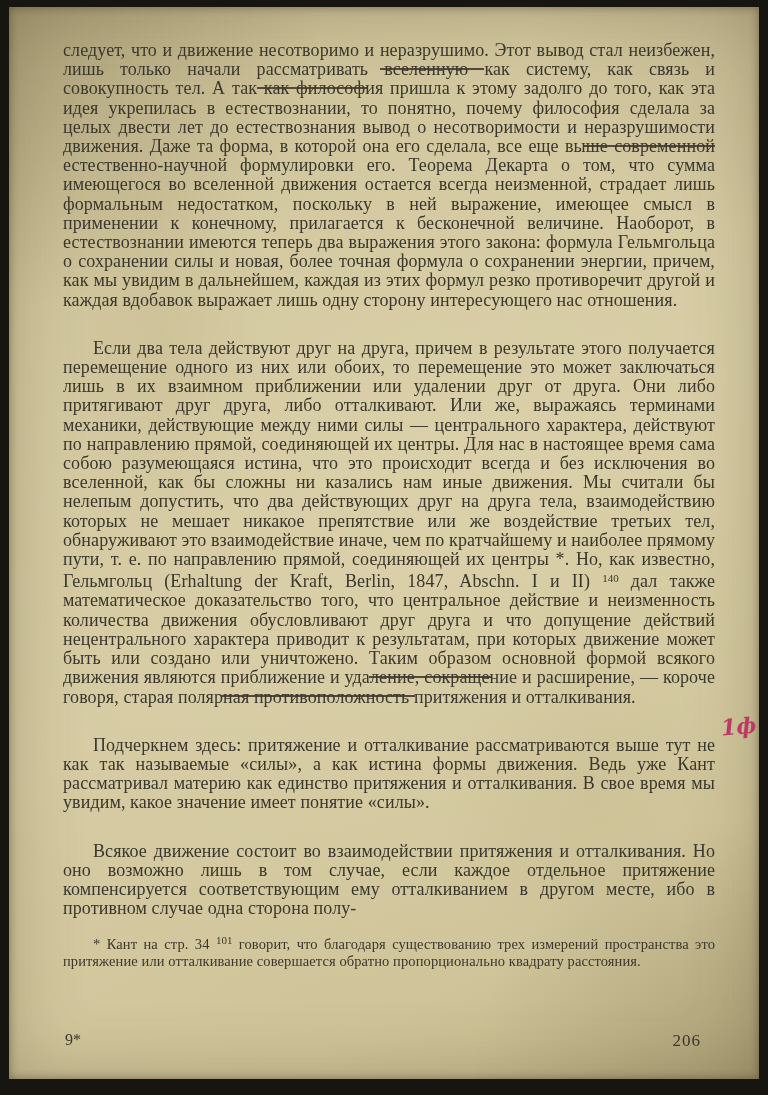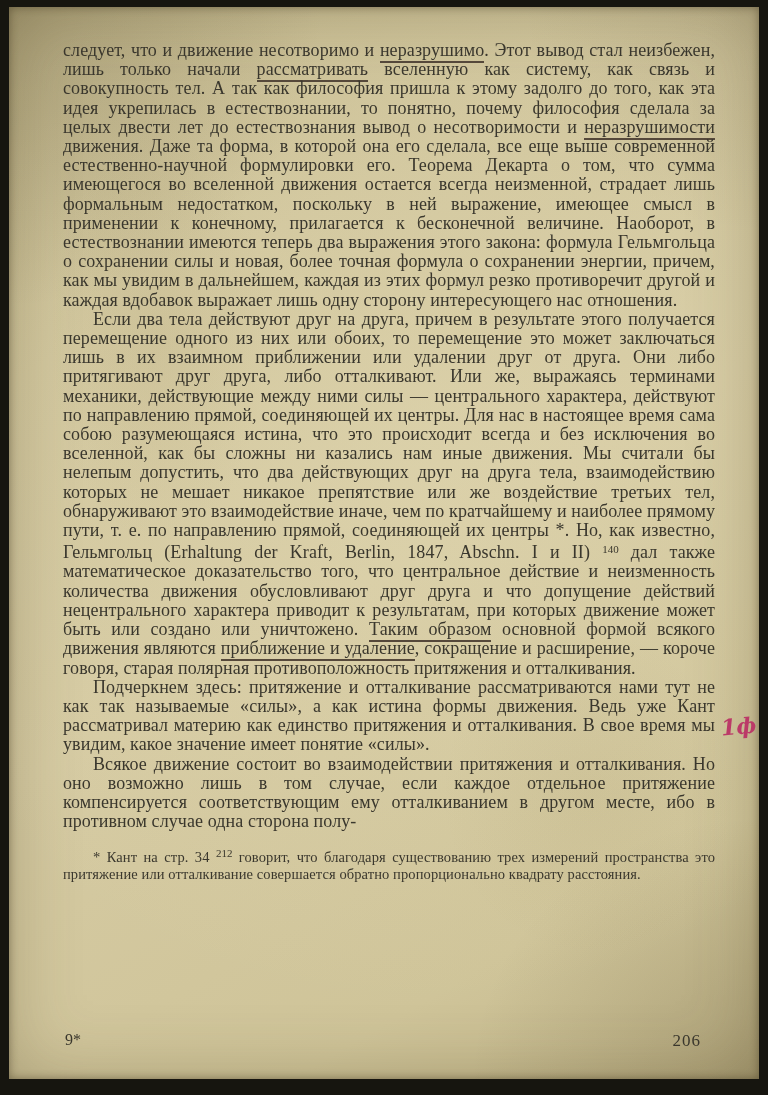--- a/index.html
+++ b/index.html
@@ -24,23 +24,23 @@
       background:radial-gradient(closest-side, rgba(120,100,50,0.07), transparent);}
   .s2{left:430px;top:620px;width:300px;height:330px;
       background:radial-gradient(closest-side, rgba(120,100,50,0.06), transparent);}
   .content{
     position:absolute;left:54px;top:34px;width:652px;
     color:var(--ink,#3a372d);
     font-size:18px;line-height:19.2px;
     text-align:justify;letter-spacing:0.1px;
   }
   p.para{margin:0;}
-  p.para.indent{text-indent:30px;}
+  p.para.indent{text-indent:30px;margin-top:29px;}
   .it{}
-  .pen-u{border-bottom:2px solid var(--pen,#55483a);padding-bottom:1px;}
+  .pen-u{border-bottom:2px solid var(--pen,#55483a);padding-bottom:8px;}
   .sup{font-size:11px;vertical-align:5px;letter-spacing:0;}
   .footnote{
     margin-top:14px;font-size:14.5px;line-height:16.5px;text-indent:30px;
     color:var(--ink,#3a372d);text-align:justify;
   }
   .margin-note{
     position:absolute;right:3px;top:706px;
     color:var(--annotation,#bb3a68);
     font-size:22px;font-style:italic;font-weight:bold;
     transform:rotate(-5deg);
@@ -59,24 +59,24 @@
 <body>
 
 <div class="page">
   <div class="stain s1"></div>
   <div class="stain s2"></div>
 
   <div class="content">
     <div>
         <p class="para"><span>следует, что и движение несотворимо и </span><span class="pen-u">неразрушимо</span><span>. Этот вывод стал неизбежен, лишь только начали </span><span class="pen-u">рассматривать</span><span> вселенную как систему, как связь и совокупность тел. А так как философия пришла к этому задолго до того, как эта идея укрепилась в естествознании, то понятно, почему философия сделала за целых двести лет до естествознания вывод о несотворимости и </span><span class="pen-u">неразрушимости</span><span> движения. Даже та форма, в которой она его сделала, все еще выше современной естественно-научной формулировки его. Теорема Декарта о том, что сумма имеющегося во вселенной движения остается всегда неизменной, страдает лишь формальным недостатком, поскольку в ней выражение, имеющее смысл в применении к конечному, прилагается к бесконечной величине. Наоборот, в естествознании имеются теперь два выражения этого закона: формула Гельмгольца о сохранении </span><span class="it">силы</span><span> и новая, более точная формула о сохранении </span><span class="it">энергии</span><span>, причем, как мы увидим в дальнейшем, каждая из этих формул резко противоречит другой и каждая вдобавок выражает лишь одну сторону интересующего нас отношения.</span></p>
         <p class="para indent"><span>Если два тела действуют друг на друга, причем в результате этого получается перемещение одного из них или обоих, то перемещение это может заключаться лишь в их взаимном приближении или удалении друг от друга. Они либо притягивают друг друга, либо отталкивают. Или же, выражаясь терминами механики, действующие между ними силы — центрального характера, действуют по направлению прямой, соединяющей их центры. Для нас в настоящее время сама собою разумеющаяся истина, что это происходит всегда и без исключения во вселенной, как бы сложны ни казались нам иные движения. Мы считали бы нелепым допустить, что два действующих друг на друга тела, взаимодействию которых не мешает никакое препятствие или же воздействие третьих тел, обнаруживают это взаимодействие иначе, чем по кратчайшему и наиболее прямому пути, т. е. по направлению прямой, соединяющей их центры *. Но, как известно, Гельмгольц (Erhaltung der Kraft, Berlin, 1847, Abschn. I и II)</span><span> </span><span class="sup">140</span><span> дал также математическое доказательство того, что центральное действие и неизменность количества движения обусловливают друг друга и что допущение действий нецентрального характера приводит к результатам, при которых движение может быть или создано или уничтожено. </span><span class="pen-u">Таким образом</span><span> основной формой всякого движения являются </span><span class="pen-u">приближение и удаление</span><span>, сокращение и расширение, — короче говоря, старая полярная противоположность </span><span class="it">притяжения и отталкивания</span><span>.</span></p>
-        <p class="para indent"><span>Подчеркнем здесь: притяжение и отталкивание рассматриваются нами тут не как так называемые «силы», а как </span><span class="it">истина формы движения</span><span>. Ведь уже Кант рассматривал материю как единство притяжения и отталкивания. В свое время мы увидим, какое значение имеет понятие «силы».</span></p>
+        <p class="para indent"><span>Подчеркнем здесь: притяжение и отталкивание рассматриваются выше тут не как так называемые «силы», а как </span><span class="it">истина формы движения</span><span>. Ведь уже Кант рассматривал материю как единство притяжения и отталкивания. В свое время мы увидим, какое значение имеет понятие «силы».</span></p>
         <p class="para indent"><span>Всякое движение состоит во взаимодействии притяжения и отталкивания. Но оно возможно лишь в том случае, если каждое отдельное притяжение компенсируется соответствующим ему отталкиванием в другом месте, ибо в противном случае одна сторона полу-</span></p>
       </div>
-    <div class="footnote"><span>* Кант на стр. 34</span><span> </span><span class="sup">212</span><span> говорит, что благодаря существованию трех измерений пространства это притяжение или отталкивание совершается обратно пропорционально квадрату расстояния.</span></div>
+    <div class="footnote"><span>* Кант на стр. 34</span><span> </span><span class="sup">101</span><span> говорит, что благодаря существованию трех измерений пространства это притяжение или отталкивание совершается обратно пропорционально квадрату расстояния.</span></div>
   </div>
 
   <div class="margin-note">1ф</div>
 
   <div class="signature">9*</div>
 
   <div class="pagenum">206</div>
 </div>
 
 </body></html>

